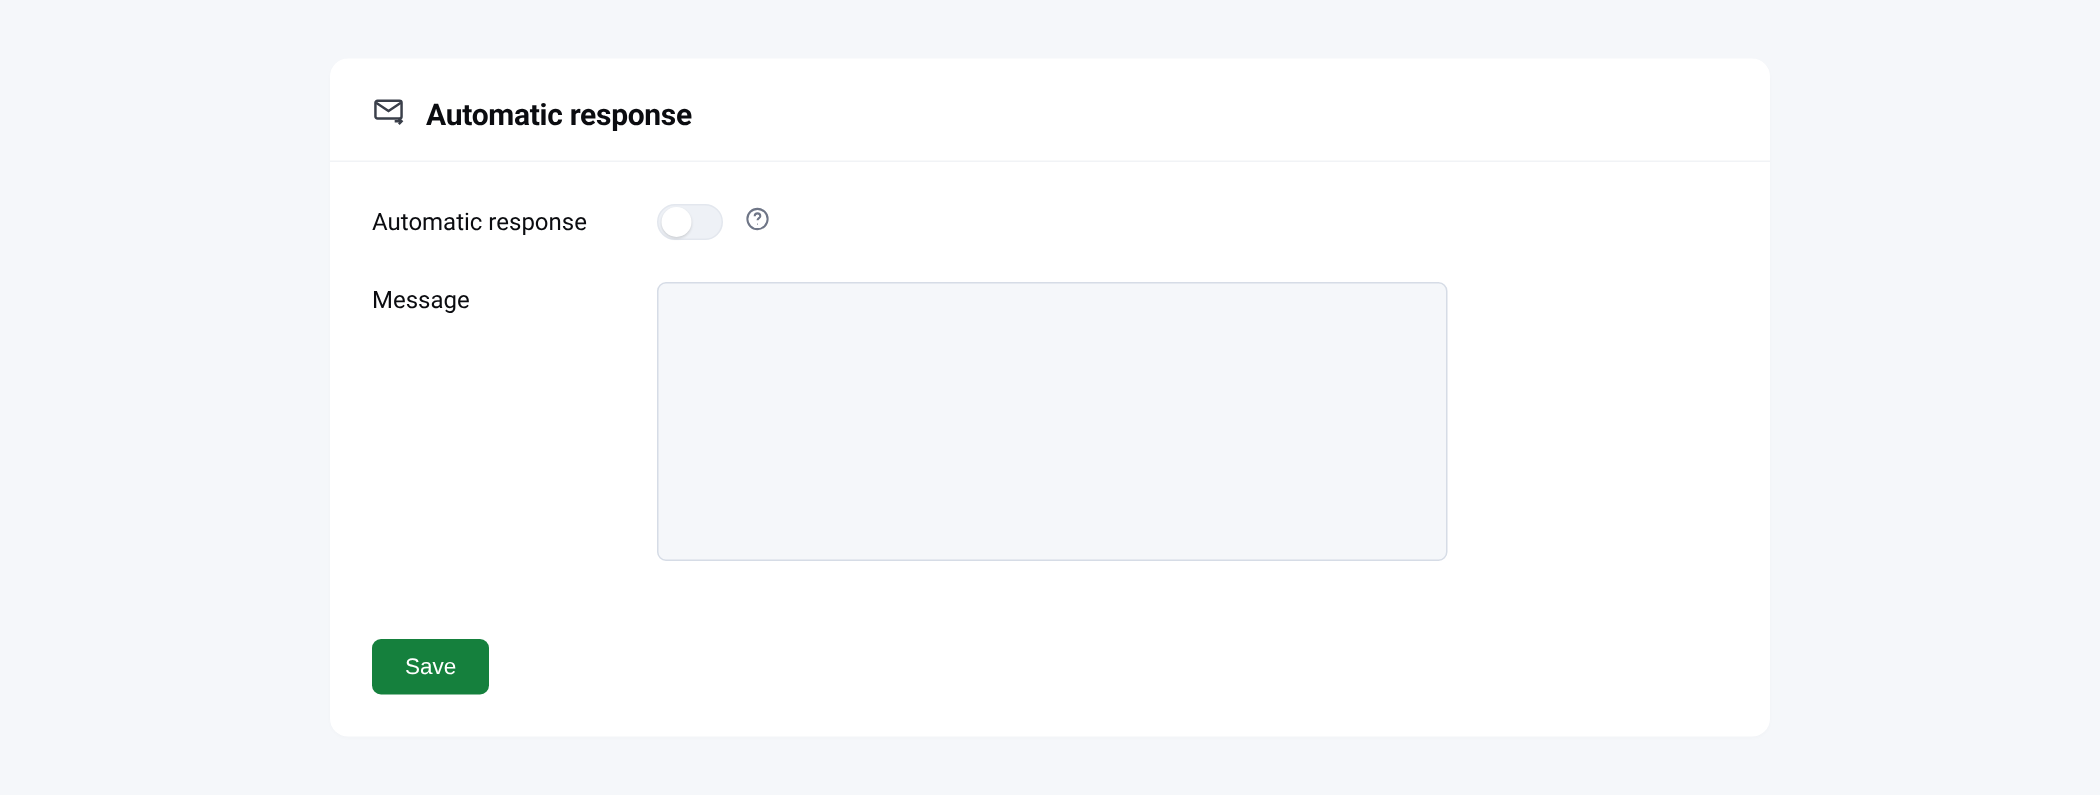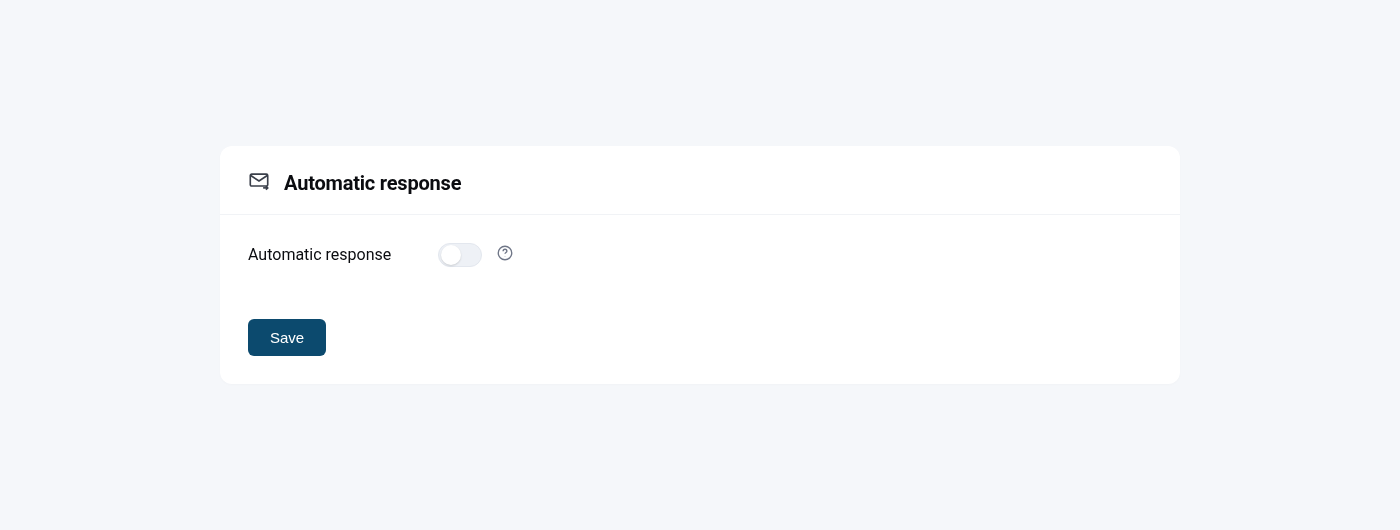--- a/index.html
+++ b/index.html
@@ -99,21 +99,21 @@
       font-family: inherit;
       font-size: 14px;
       resize: none;
       outline: none;
       color: #0b0c10;
     }
     .card-footer {
       padding: 0 28px 28px 28px;
     }
     .save-button {
-      background: #0c4a6e;
+      background: #15803d;
       color: #ffffff;
       border: none;
       border-radius: 6px;
       padding: 10px 22px;
       font-size: 15px;
       font-weight: 500;
       cursor: pointer;
     }
   </style>
 </head>
@@ -143,19 +143,25 @@
         <span>
           <svg class="help-icon" viewBox="0 0 24 24">
             <circle cx="12" cy="12" r="9"></circle>
             <path d="M9.5 9.5a2.5 2.5 0 0 1 5 0c0 1.5-2.5 2-2.5 3.5"></path>
             <circle cx="12" cy="16.5" r="0.5" fill="#6f7687" stroke="none"></circle>
           </svg>
         </span>
       </div>
     </div>
 
+    <div class="form-row">
+      <div class="form-label">Message</div>
+      <div class="form-control-area">
+        <textarea class="message-textarea" style=""></textarea>
+      </div>
+    </div>
 
   </div>
 
   <div class="card-footer">
     <button class="save-button">Save</button>
   </div>
 </div>
 
 </body></html>

